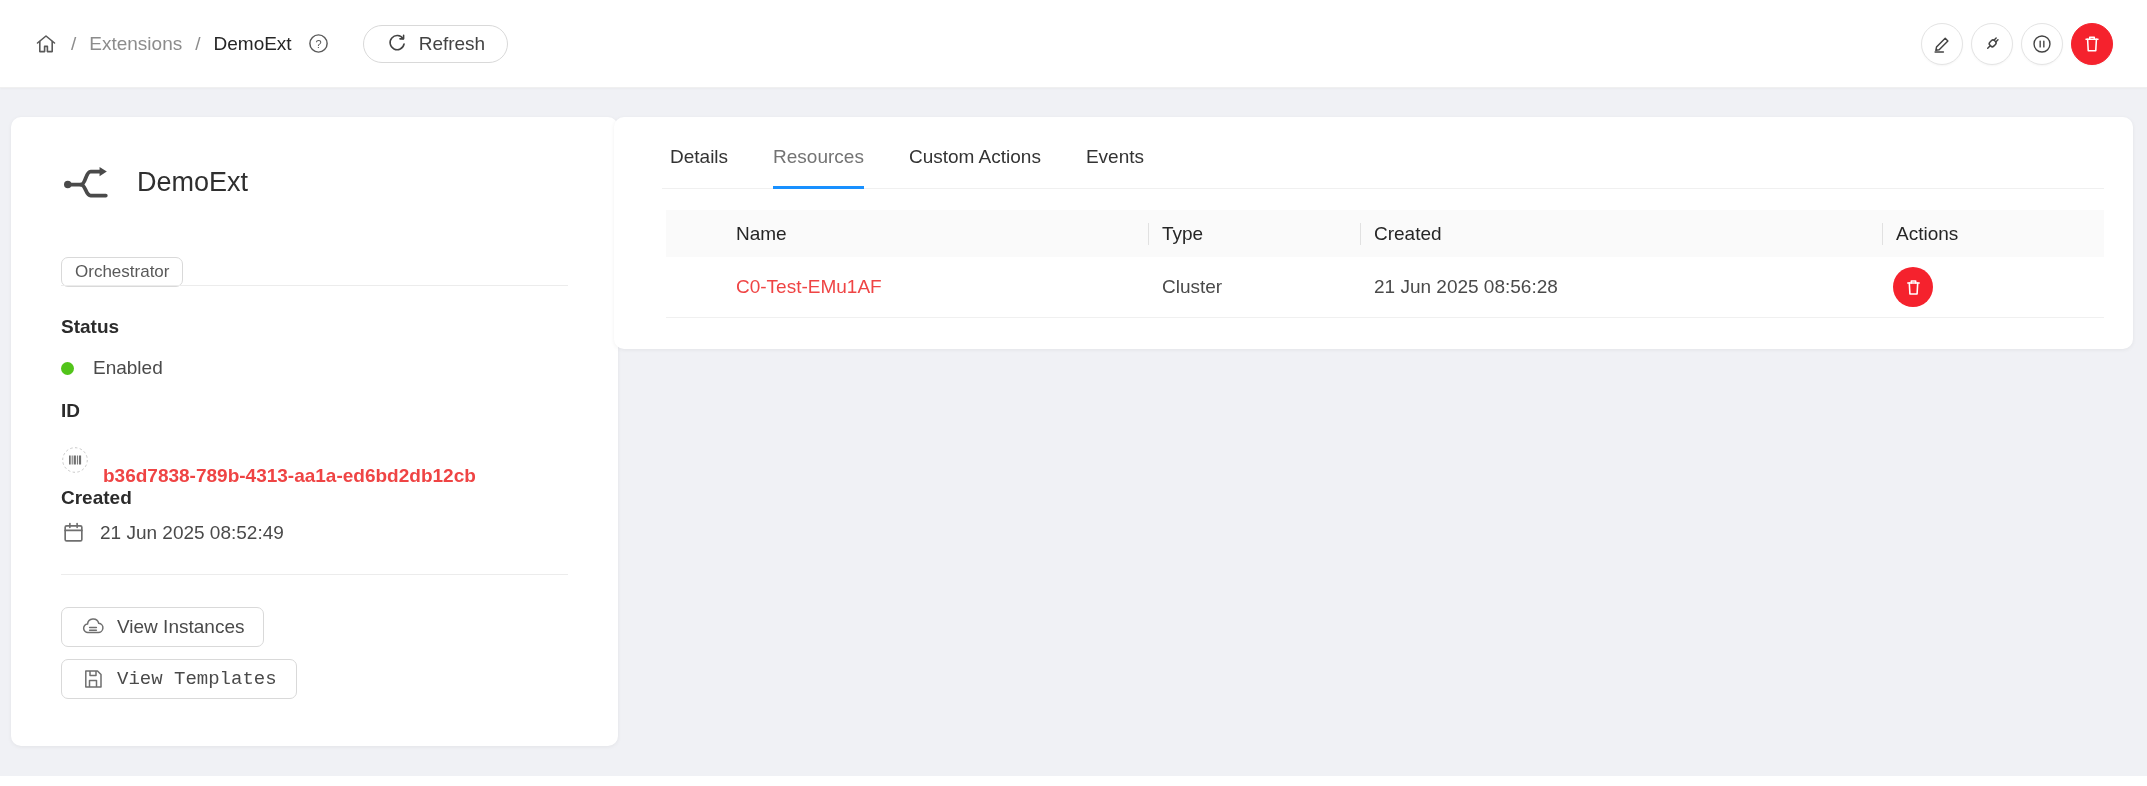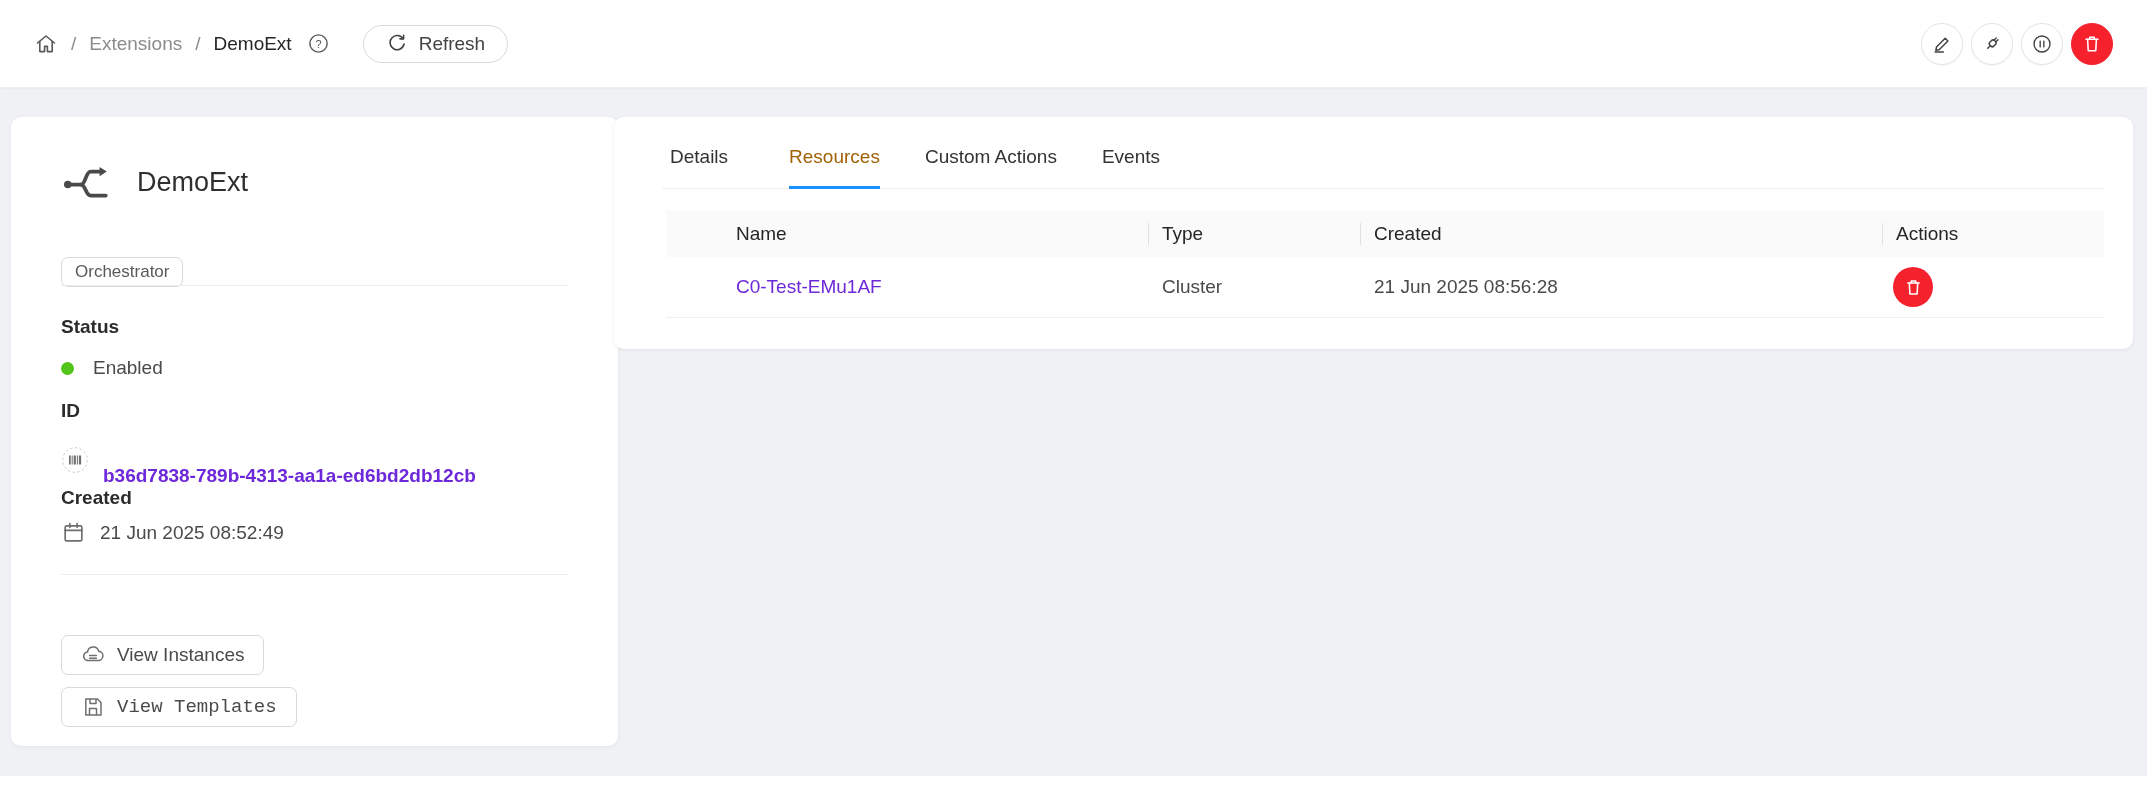--- a/index.html
+++ b/index.html
@@ -38,33 +38,33 @@
   .ext-badge { position:absolute; left:50px; top:108px; display:inline-block; padding:4px 13px;
                border:1px solid #d9d9d9; border-radius:7px; background:#fff; font-size:17px; color:#595959;margin-top:32px; }
   .hr { position:absolute; left:50px; right:50px; border-top:1px solid #ececec; }
   .hr1 { top:168px; } .hr2 { top:457px; }
   .sec-label { position:absolute; left:50px; font-size:19px; font-weight:700; color:#2b2b2b; }
   .sec-status { top:199px; } .sec-id { top:283px; } .sec-created { top:370px; }
   .value-line { position:absolute; left:50px; display:flex; align-items:center; gap:14px; font-size:19px; color:#4a4a4a; }
   .status-line { top:240px; gap:19px; }
   .status-dot { width:13px; height:13px; border-radius:50%; background:#52c41a; display:inline-block; }
   .id-line { top:316px;font-weight:bold; }
-  .link { color:#6d28d9; cursor:pointer; text-decoration:none;margin-top:32px; }
+  .link { color:#ef4444; cursor:pointer; text-decoration:none;margin-top:32px; }
   .created-line { top:403px; }
   .muted-icon { display:inline-flex; color:#6f6f6f; }
   .side-btn { position:absolute; left:50px; height:40px; display:inline-flex; align-items:center; gap:12px;
               padding:0 19px; border:1px solid #d9d9d9; border-radius:7px; background:#fff;
-              font-size:19px; color:#4a4a4a; cursor:pointer; font-family:inherit;margin-top:28px; }
+              font-size:19px; color:#4a4a4a; cursor:pointer; font-family:inherit; }
   .btn-instances { top:490px; } .btn-templates { top:542px;font-family:Liberation Mono, monospace; }
 
   
   .tabs-row { position:absolute; left:48px; right:29px; top:0; height:72px; border-bottom:1px solid #f0f0f0;
               display:flex; align-items:flex-end; gap:45px; padding-left:8px; }
   .tab { font-size:19px; color:#333; padding-bottom:20px; position:relative; cursor:pointer; }
-  .tab.active { color:#a16207;margin-left:16px; }
+  .tab.active { color:#737373; }
   .tab.active::after { content:""; position:absolute; left:0; right:0; bottom:-1px; height:3px; background:#1890ff; }
 
   .res-table { position:absolute; left:52px; right:29px; top:93px; }
   .thead, .trow { display:grid; grid-template-columns:482px 212px 522px 1fr; align-items:center; }
   .thead { height:47px; background:#fafafa; font-size:19px; color:#262626; }
   .th { position:relative; padding-left:14px; }
   .th-name { padding-left:70px; }
   .th-sep::before { content:""; position:absolute; left:0; top:50%; transform:translateY(-50%);
                     width:1px; height:22px; background:#e1e1e1; }
   .trow { height:61px; border-bottom:1px solid #f0f0f0; font-size:19px; color:#4a4a4a; }

